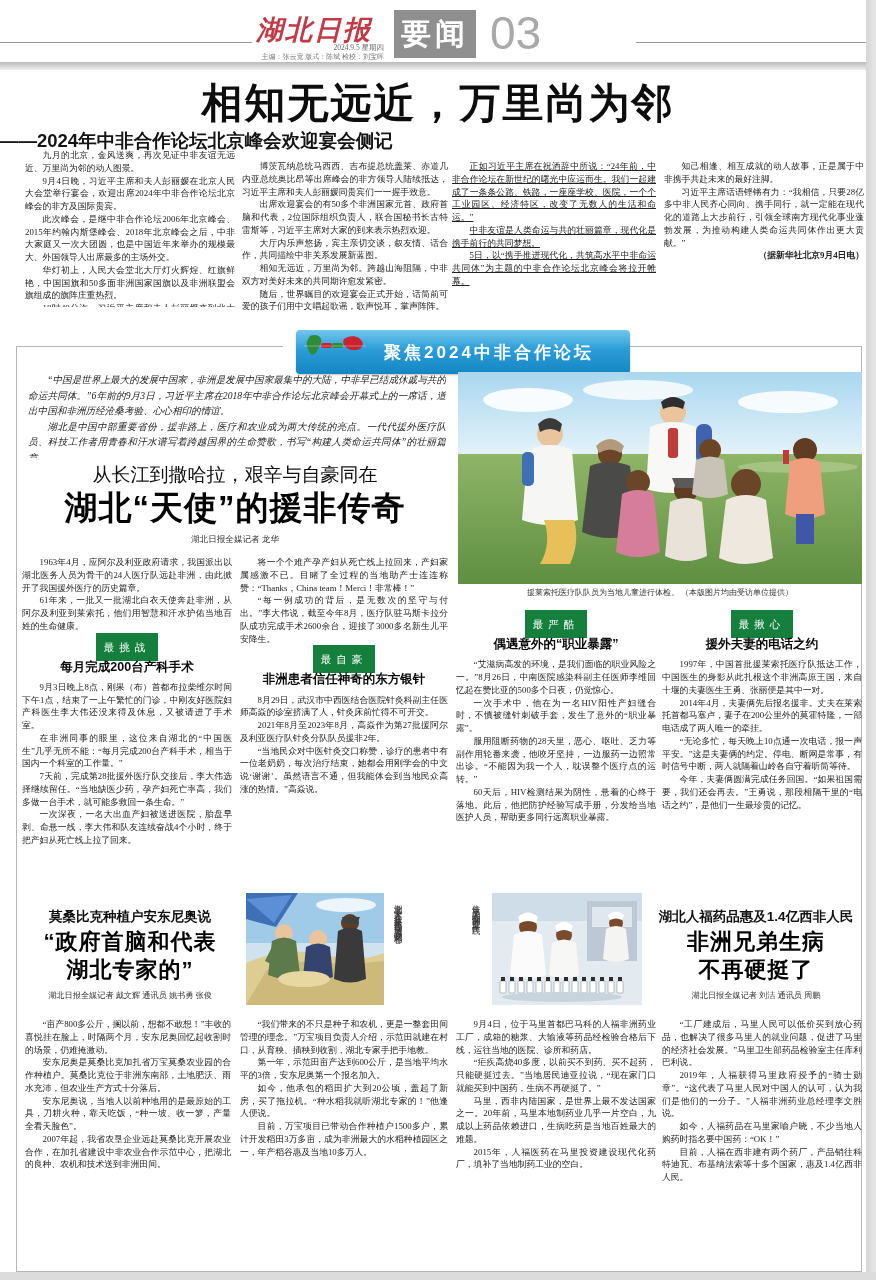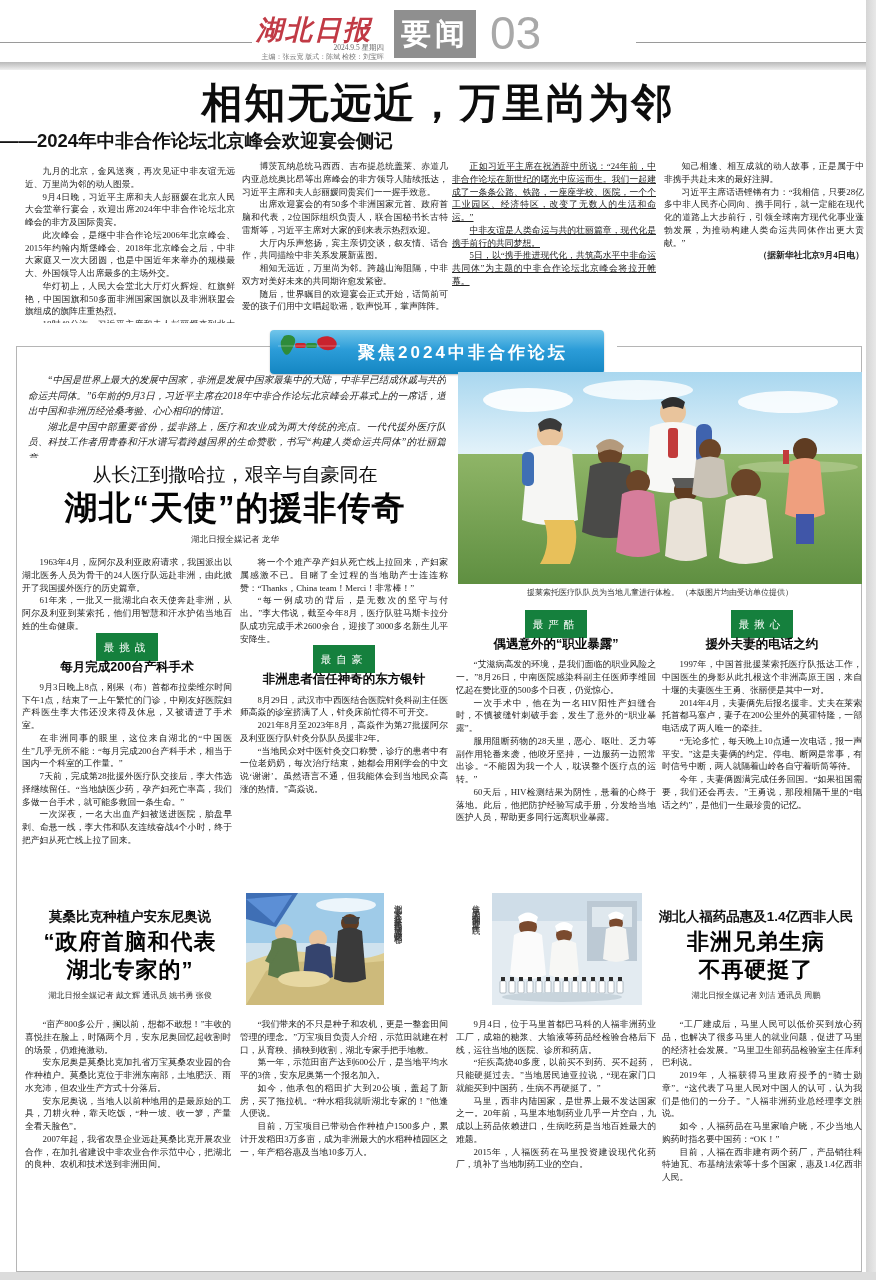--- a/index.html
+++ b/index.html
@@ -69,21 +69,21 @@
   <div class="abs page-no" style="left:490px;top:6px;">03</div>
 
   <div class="abs hdr-bar" style="left:0;top:62px;width:876px;height:8px;"></div>
 
   <div class="abs edge" style="left:866px;top:0;width:10px;height:1280px;"></div>
   <div class="abs" style="left:0;top:1272px;width:876px;height:8px;background:#dcdcdc;"></div>
 
   <div class="abs lead-headline" style="left:0;top:76px;">相知无远近，万里尚为邻</div>
   <div class="abs lead-subhead" style="left:0;top:128px;">——2024年中非合作论坛北京峰会欢迎宴会侧记</div>
 
-  <div class="abs col" style="left:25px;top:165px;width:210px;height:158px;">
+  <div class="abs col" style="left:25px;top:149px;width:210px;height:158px;">
       <p class="para">九月的北京，金风送爽，再次见证中非友谊无远近、万里尚为邻的动人图景。</p>
       <p class="para">9月4日晚，习近平主席和夫人彭丽媛在北京人民大会堂举行宴会，欢迎出席2024年中非合作论坛北京峰会的非方及国际贵宾。</p>
       <p class="para">此次峰会，是继中非合作论坛2006年北京峰会、2015年约翰内斯堡峰会、2018年北京峰会之后，中非大家庭又一次大团圆，也是中国近年来举办的规模最大、外国领导人出席最多的主场外交。</p>
       <p class="para">华灯初上，人民大会堂北大厅灯火辉煌、红旗鲜艳，中国国旗和50多面非洲国家国旗以及非洲联盟会旗组成的旗阵庄重热烈。</p>
       <p class="para">18时40分许，习近平主席和夫人彭丽媛来到北大厅，热情迎接出席峰会的国际贵宾。</p>
     </div>
   <div class="abs col" style="left:242px;top:160px;width:206px;height:158px;">
       <p class="para">博茨瓦纳总统马西西、吉布提总统盖莱、赤道几内亚总统奥比昂等出席峰会的非方领导人陆续抵达，习近平主席和夫人彭丽媛同贵宾们一一握手致意。</p>
       <p class="para">出席欢迎宴会的有50多个非洲国家元首、政府首脑和代表，2位国际组织负责人，联合国秘书长古特雷斯等，习近平主席对大家的到来表示热烈欢迎。</p>
       <p class="para">大厅内乐声悠扬，宾主亲切交谈，叙友情、话合作，共同描绘中非关系发展新蓝图。</p>
@@ -100,21 +100,21 @@
       <p class="para">习近平主席话语铿锵有力：“我相信，只要28亿多中非人民齐心同向、携手同行，就一定能在现代化的道路上大步前行，引领全球南方现代化事业蓬勃发展，为推动构建人类命运共同体作出更大贡献。”</p>
       <p class="para credit">（据新华社北京9月4日电）</p>
     </div>
 
   <div class="abs focus-line" style="left:16px;top:346px;width:267px;height:1px;"></div>
   <div class="abs focus-line" style="left:617px;top:346px;width:245px;height:1px;"></div>
   <div class="abs focus-line" style="left:16px;top:346px;width:1px;height:926px;"></div>
   <div class="abs focus-line" style="left:861px;top:346px;width:1px;height:926px;"></div>
   <div class="abs focus-line" style="left:16px;top:1271px;width:846px;height:1px;"></div>
 
-  <div class="abs banner" style="left:270px;top:330px;width:334px;height:44px;">
+  <div class="abs banner" style="left:296px;top:330px;width:334px;height:44px;">
     <span class="abs" style="left:8px;top:3px;">
       <svg width="62" height="26" viewBox="0 0 62 26">
         <path d="M6,3 C10,1 16,2 17,6 C18,10 15,14 13,18 C11,22 8,23 6,20 C4,17 2,12 3,8 Z" fill="#2e8b3a"></path>
         <path d="M40,6 C44,3 50,2 55,5 C59,8 60,12 57,15 C53,18 47,18 43,15 C40,13 38,9 40,6 Z" fill="#c8232e"></path>
         <rect x="17" y="10" width="11" height="5" rx="2" fill="#c8232e"></rect>
         <rect x="28" y="10" width="11" height="5" rx="2" fill="#2e8b3a"></rect>
         <path d="M0,13 L62,13" stroke="#ffffff" stroke-width="0.8" opacity="0.4"></path>
       </svg>
     </span>
     <span class="banner-text" style="padding-left:66px;">聚焦2024中非合作论坛</span>

